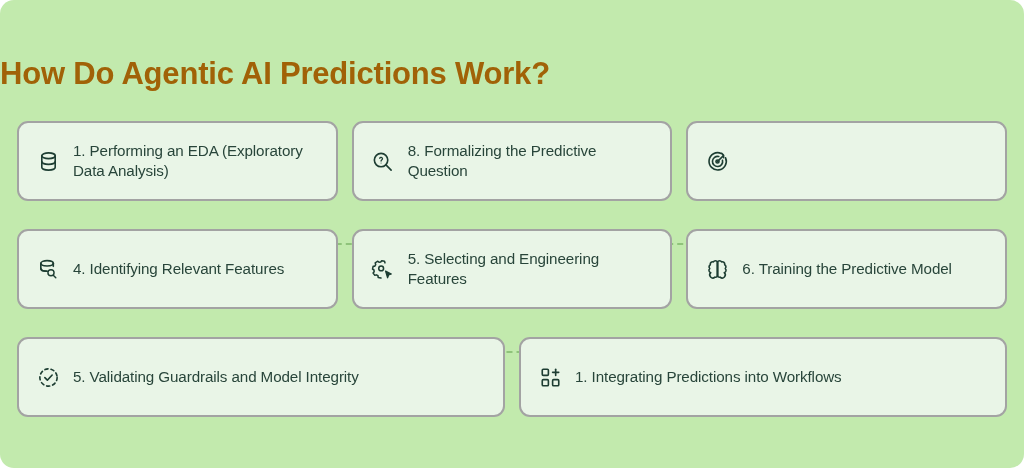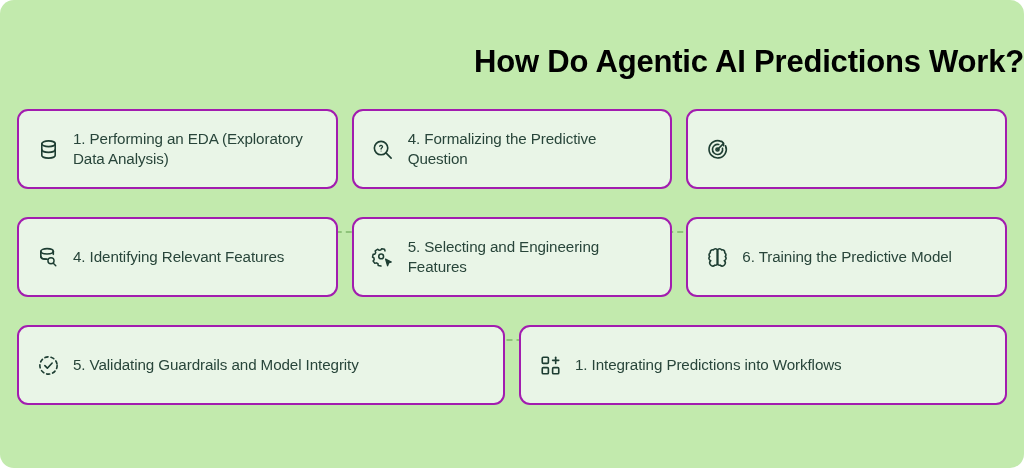--- a/index.html
+++ b/index.html
@@ -18,27 +18,28 @@
   .infographic {
     position: relative;
     width: 1024px;
     height: 468px;
     background: #c2eaad;
     border-radius: 14px;
     overflow: hidden;
   }
 
   .title {
-    text-align: right;
-    color: #000000;
+    text-align: left;
+    color: #a16207;
     font-size: 31px;
     font-weight: bold;
     letter-spacing: -0.2px;
     padding-top: 43px;
     line-height: 1.2;
+    margin-top: 12px;
   }
 
   .grid {
     position: relative;
     margin: 0 auto;
     width: 990px;
     padding-top: 29px;
     display: flex;
     flex-direction: column;
     gap: 28px;
@@ -49,21 +50,21 @@
     display: flex;
     justify-content: space-between;
     gap: 14px;
     z-index: 2;
   }
 
   .card {
     flex: 1 1 0;
     min-width: 0;
     background: #e9f5e7;
-    border: 2px solid #a21caf;
+    border: 2px solid #a3a3a3;
     border-radius: 11px;
     height: 80px;
     display: flex;
     align-items: center;
     gap: 13px;
     padding: 0 16px 0 17px;
   }
 
   .card-icon {
     flex: 0 0 auto;
@@ -160,21 +161,21 @@
 
       <div class="card">
         <span class="card-icon">
           <svg viewBox="0 0 24 24" fill="none" stroke="currentColor" stroke-width="1.7" stroke-linecap="round" stroke-linejoin="round">
             <circle cx="10.5" cy="10.5" r="7"></circle>
             <path d="M15.6 15.6L21 21"></path>
             <path d="M9.1 8.6a1.5 1.5 0 0 1 2.9.5c0 1-1.5 1.4-1.5 2.4" stroke-width="1.4"></path>
             <circle cx="10.5" cy="13.6" r="0.55" fill="currentColor" stroke="none"></circle>
           </svg>
         </span>
-        <span class="card-label">4. Formalizing the Predictive Question</span>
+        <span class="card-label">8. Formalizing the Predictive Question</span>
       </div>
 
       <div class="card">
         <span class="card-icon">
           <svg viewBox="0 0 24 24" fill="none" stroke="currentColor" stroke-width="1.7" stroke-linecap="round" stroke-linejoin="round">
             <path d="M20.4 8.2A9 9 0 1 1 15.8 3.6"></path>
             <path d="M17.2 10.7A5.3 5.3 0 1 1 13.3 6.8"></path>
             <circle cx="12" cy="12" r="1.6"></circle>
             <path d="M12 12l6.2-6.2"></path>
             <path d="M16.4 3.6l1.8 1.8 .2 2.6"></path>

